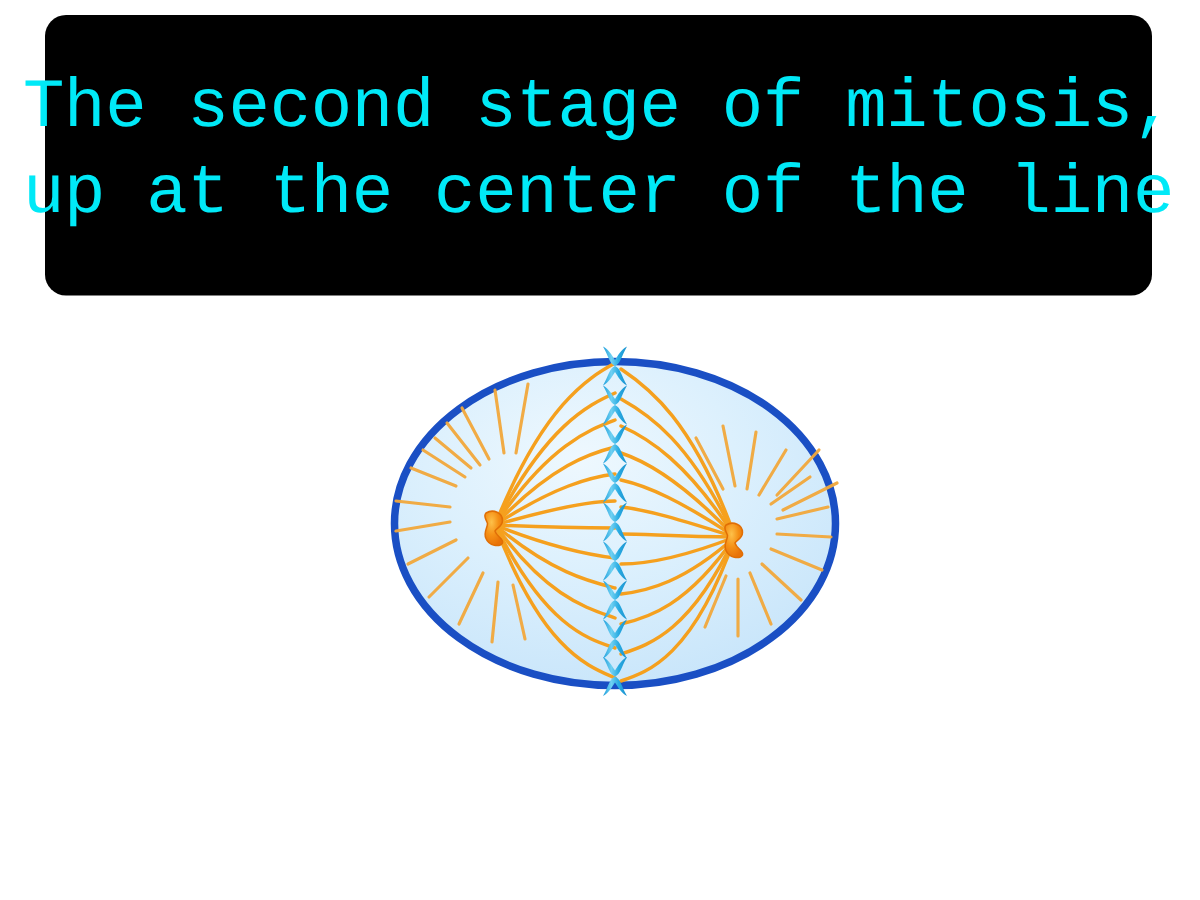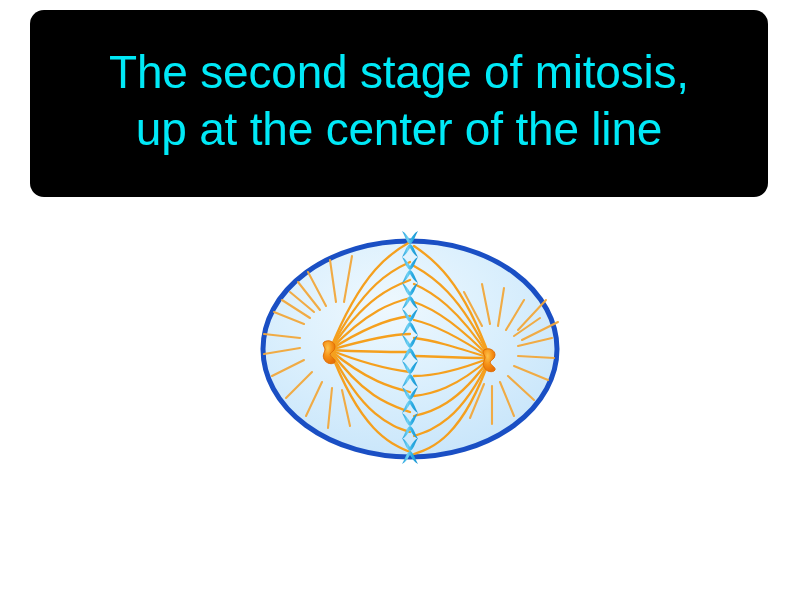--- a/index.html
+++ b/index.html
@@ -26,21 +26,21 @@
     border-radius: 14px;
     box-sizing: border-box;
     display: flex;
     flex-direction: column;
     align-items: center;
     justify-content: center;
     padding: 4px 10px 10px 10px;
   }
   .def-line {
     color: #00e9f7;
-    font-family: Liberation Sans, sans-serif;
+    font-family: Liberation Mono, monospace;
     font-size: 46px;
     line-height: 57px;
     font-weight: 400;
     white-space: nowrap;
     letter-spacing: -0.2px;
     text-align: center;
   }
 
   
   #cell-illustration {

